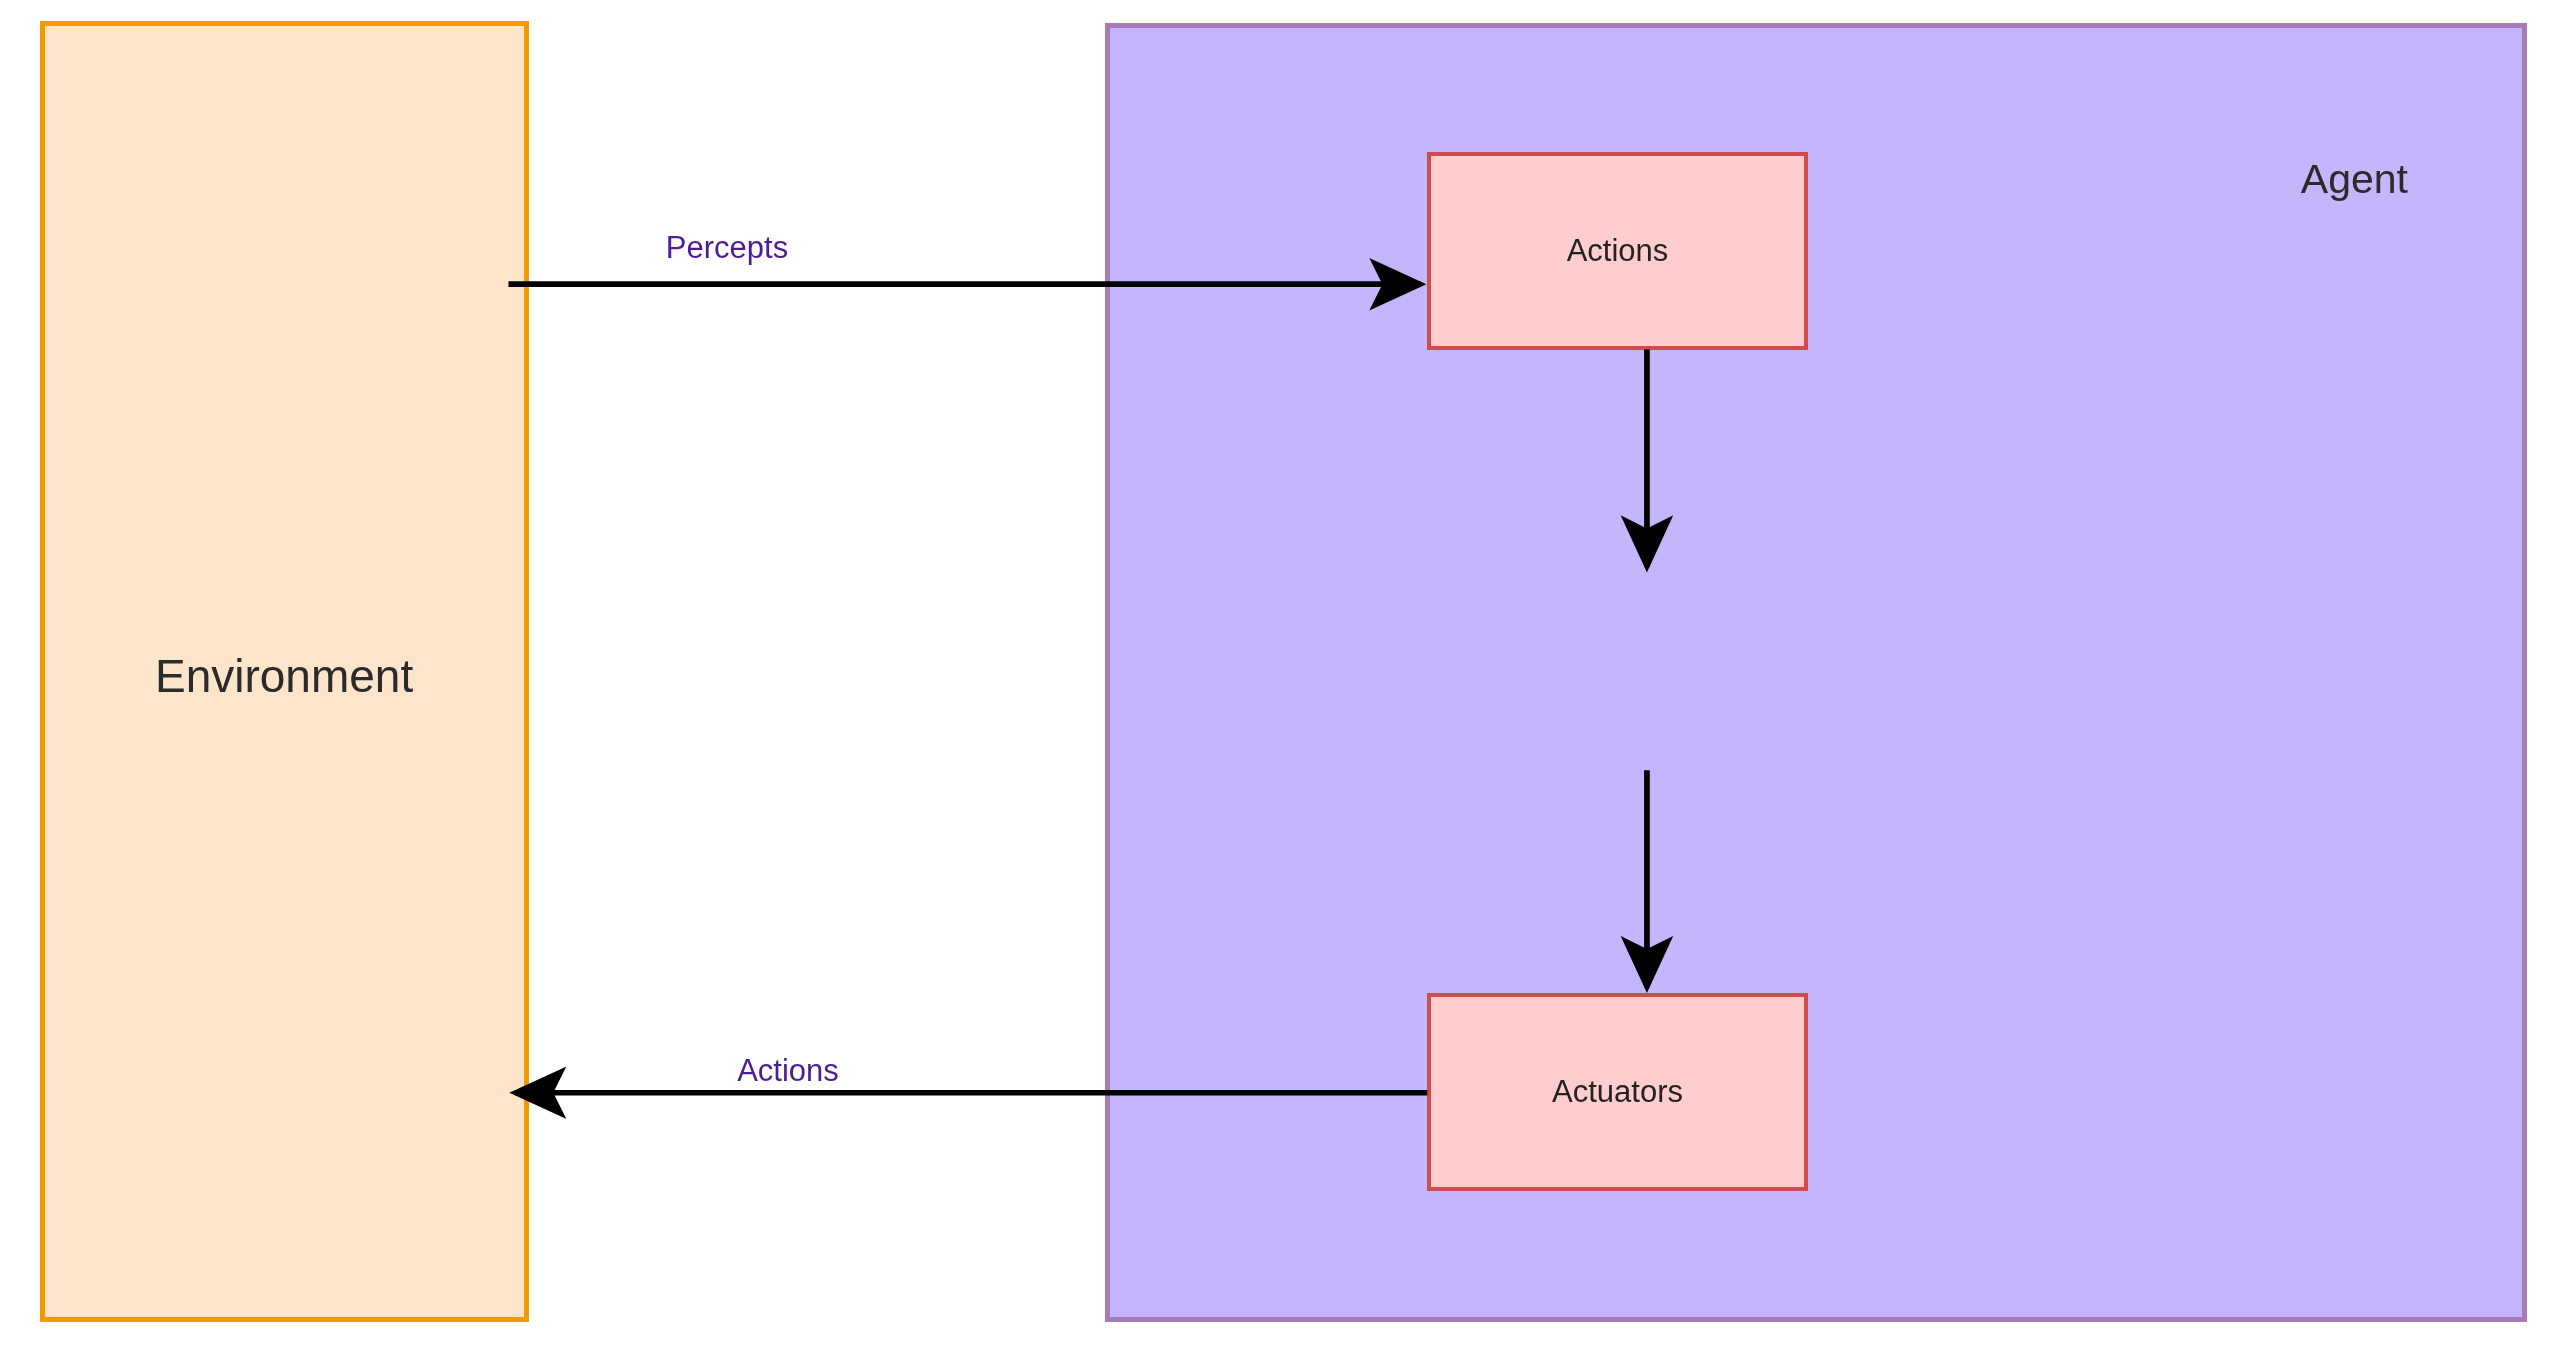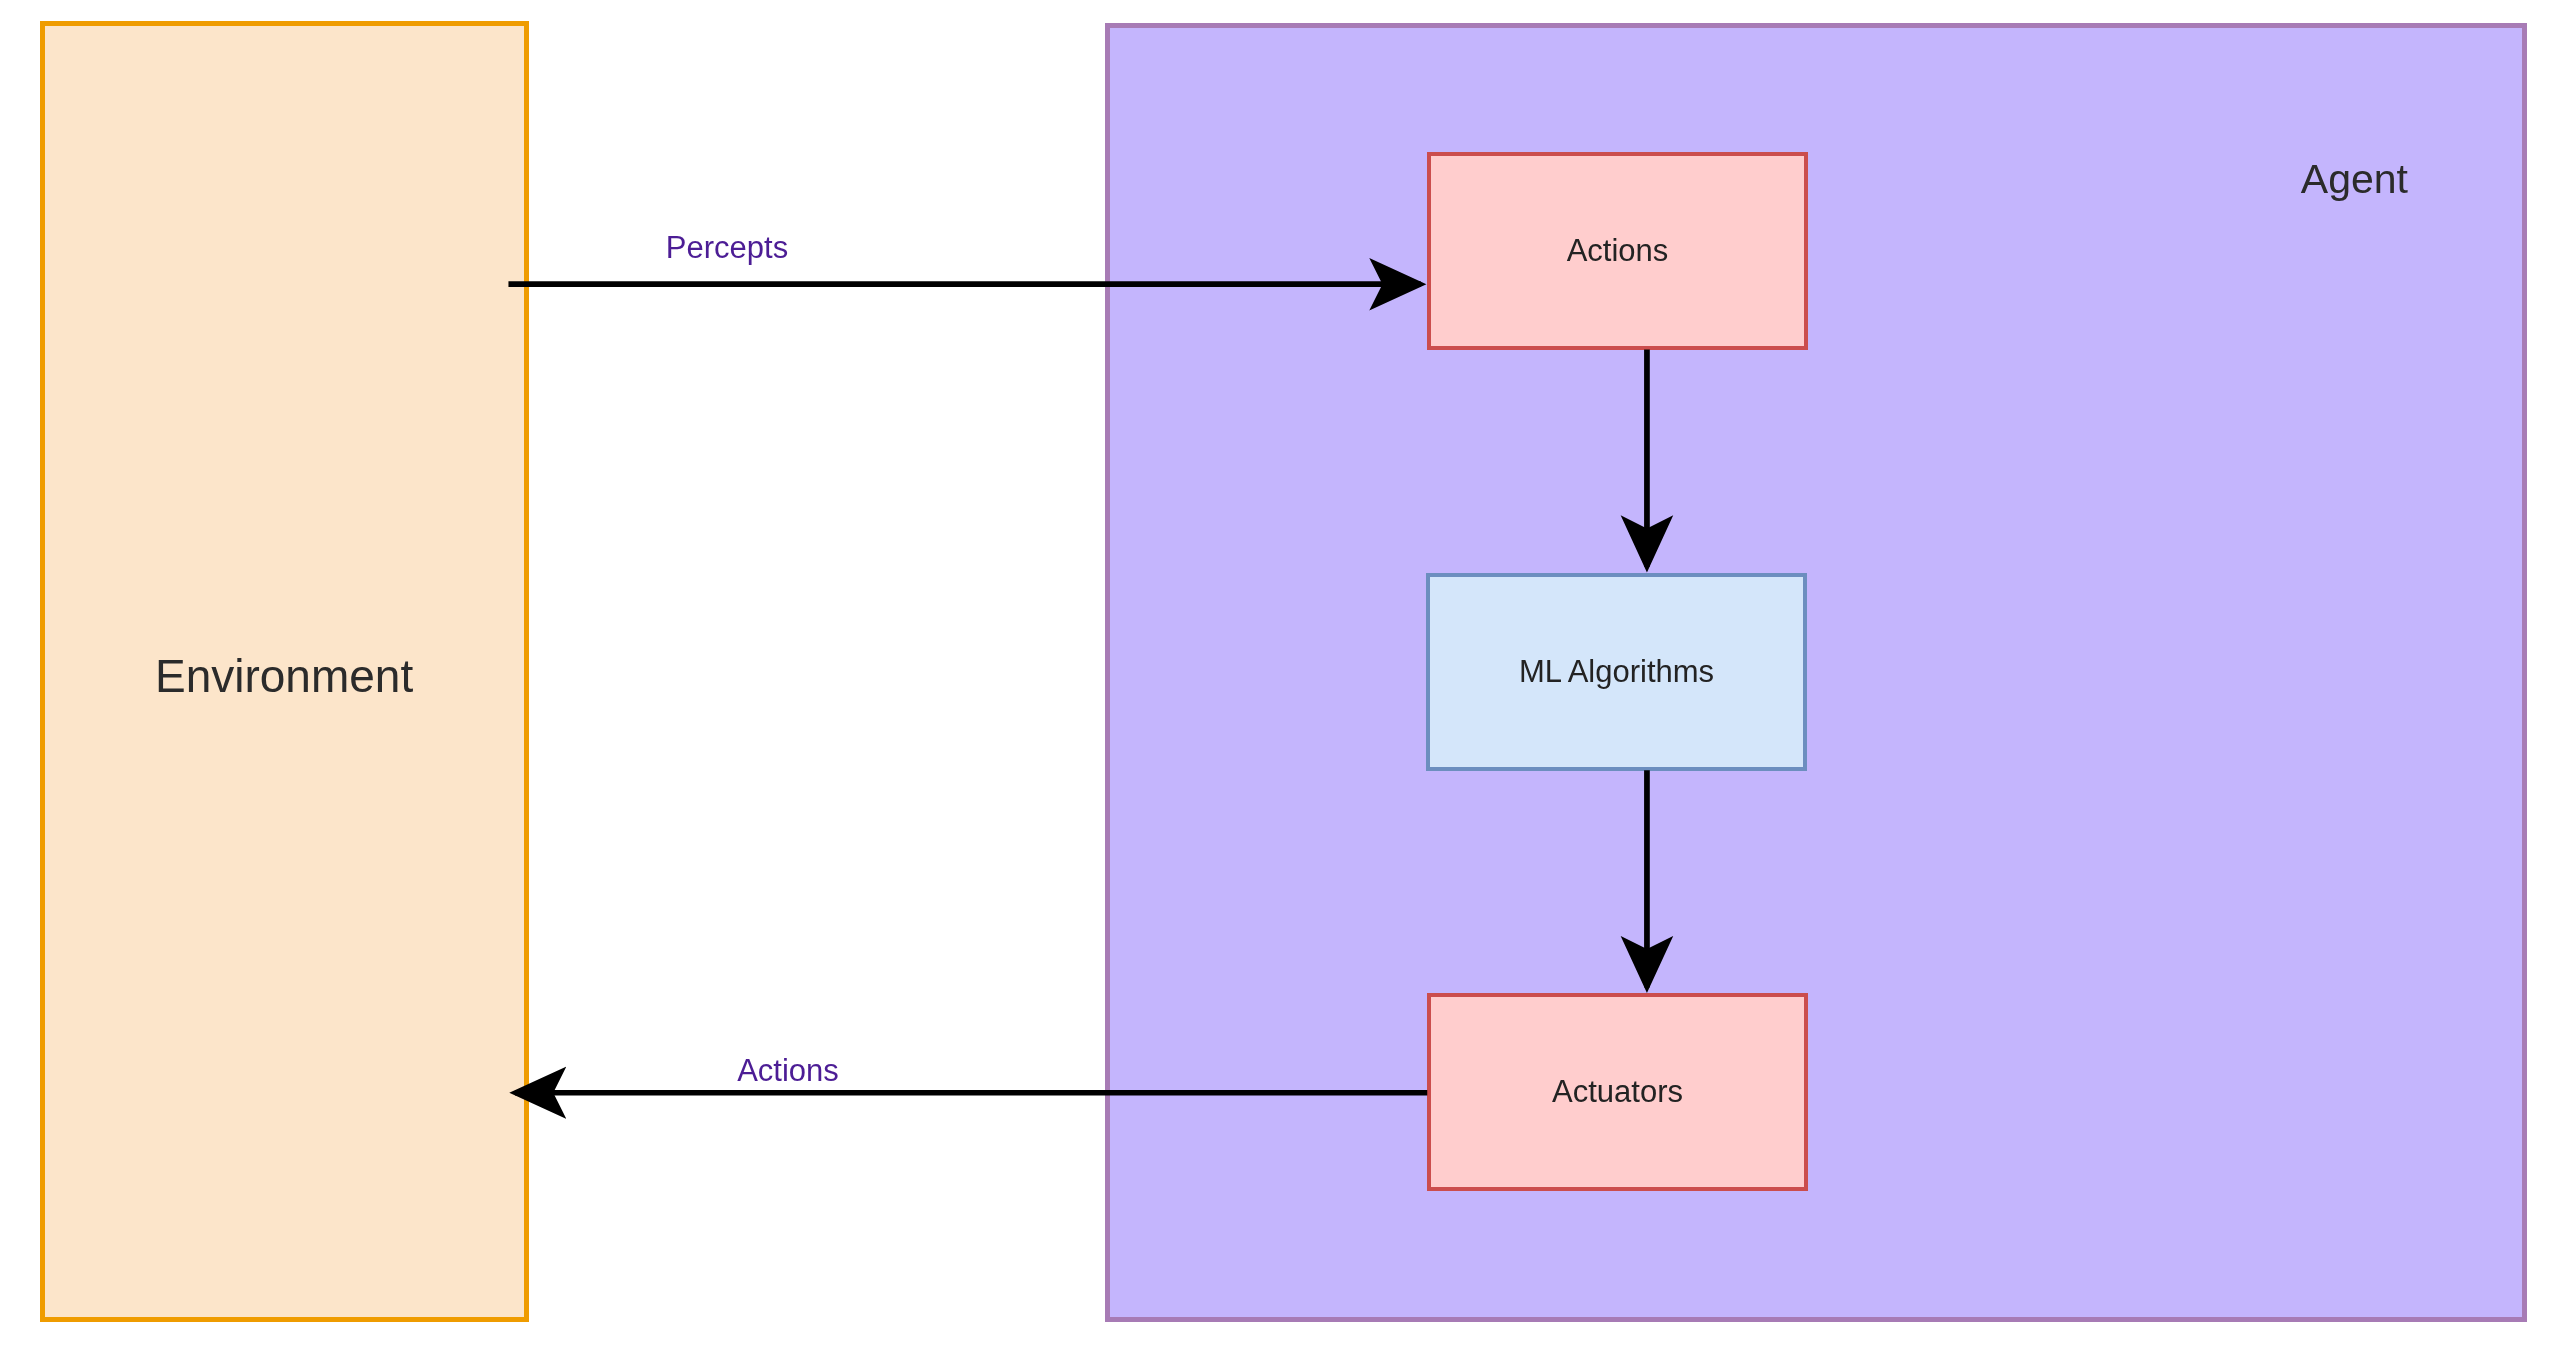--- a/index.html
+++ b/index.html
@@ -136,23 +136,20 @@
   </div>
 
   <div class="box" id="agent-box">
     <span id="agent-label">Agent</span>
   </div>
 
   <div class="box" id="sensors-box">
     <span>Actions</span>
   </div>
 
-  <div class="box" id="ml-box">
-    <span>ML Algorithms</span>
-  </div>
 
   <div class="box" id="actuators-box">
     <span>Actuators</span>
   </div>
 
   <svg id="edges" viewBox="0 0 3153 1664" xmlns="http://www.w3.org/2000/svg">
     <defs>
       <marker id="arrow-right" markerWidth="12" markerHeight="12" refX="9" refY="5" orient="auto" markerUnits="strokeWidth">
         <path d="M0,0.4 L10,5 L0,9.6 L2.3,5 Z" fill="#000000"></path>
       </marker>

